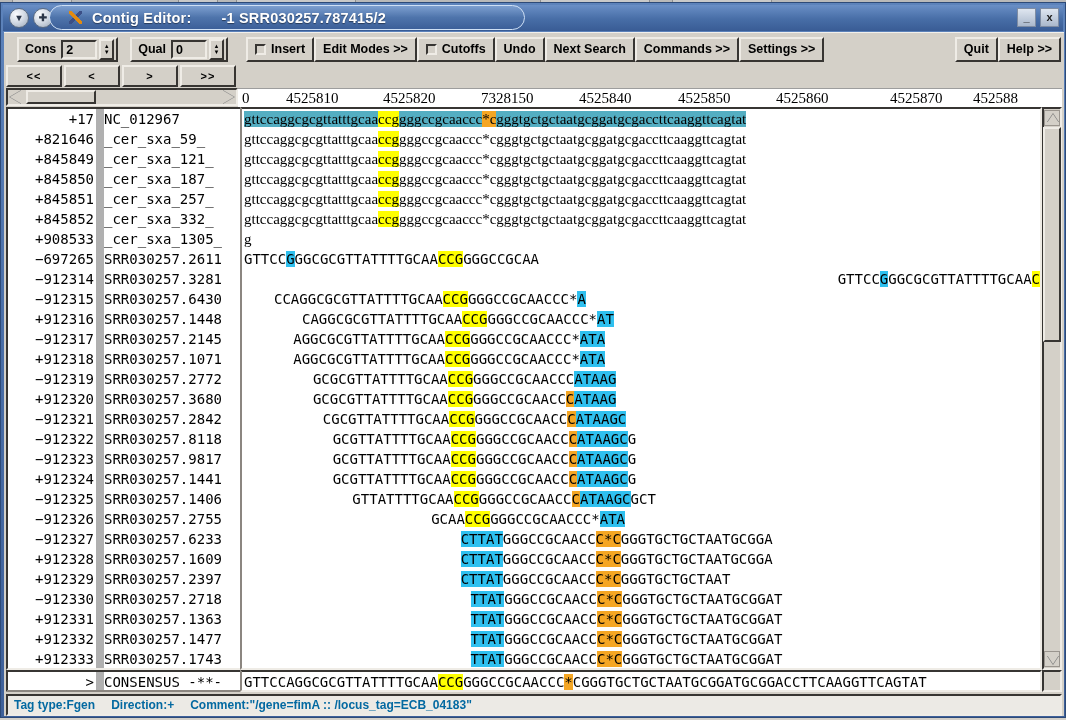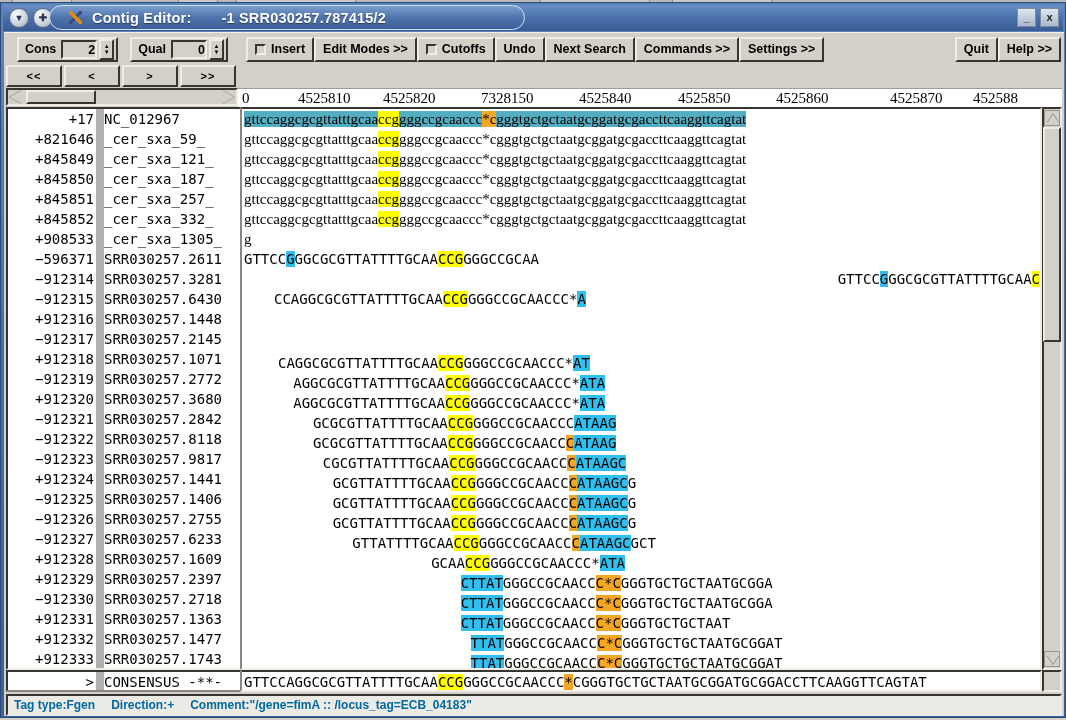--- a/index.html
+++ b/index.html
@@ -109,21 +109,20 @@
     height: 25px; padding: 0 7px;
     display: flex; align-items: center; justify-content: center;
     white-space: nowrap; line-height: 1;
   }
   .spinbox {
     display: flex; align-items: center;
     border: 2px outset #efece6;
     border-right-color:#8b8680; border-bottom-color:#8b8680;
     background: #d4d0c8; height: 25px; padding: 0 2px 0 6px;
     margin-right: 4px;
-    text-align: right;
   }
   .spin-label { font-size: 12.5px; font-weight: bold; margin-right: 5px; }
   .spin-value {
     width: 36px; height: 19px;
     border: 2px inset #efece6;
     border-top-color:#8b8680; border-left-color:#8b8680;
     background: #d4d0c8; font-size: 12.5px; font-weight: bold;
     padding-left: 3px; line-height: 17px;
   }
   .spin-arrows {
@@ -389,42 +388,42 @@
 
       <div class="hscrollrow">
         <div class="hscroll">
           <span class="arrowbox-l"></span>
           <span class="hthumb"></span>
           <span style="flex:1"></span>
           <span class="arrowbox-r"></span>
         </div>
         <div class="ruler" id="ruler">
             <span class="tick" style="left: 4px;">0</span>
-            <span class="tick" style="left: 60px;">4525810</span>
+            <span class="tick" style="left: 48px;">4525810</span>
             <span class="tick" style="left: 145px;">4525820</span>
             <span class="tick" style="left: 243px;">7328150</span>
             <span class="tick" style="left: 341px;">4525840</span>
             <span class="tick" style="left: 440px;">4525850</span>
             <span class="tick" style="left: 538px;">4525860</span>
             <span class="tick" style="left: 652px;">4525870</span>
             <span class="tick" style="left: 735px;">452588</span>
           </div>
       </div>
 
       <div class="editor">
         <div class="lanes">
           <div class="col-pos" id="col-pos">
               <div class="lane-line">+17</div>
               <div class="lane-line">+821646</div>
               <div class="lane-line">+845849</div>
               <div class="lane-line">+845850</div>
               <div class="lane-line">+845851</div>
               <div class="lane-line">+845852</div>
               <div class="lane-line">+908533</div>
-              <div class="lane-line">−596371</div>
+              <div class="lane-line">−697265</div>
               <div class="lane-line">−912314</div>
               <div class="lane-line">−912315</div>
               <div class="lane-line">+912316</div>
               <div class="lane-line">−912317</div>
               <div class="lane-line">+912318</div>
               <div class="lane-line">−912319</div>
               <div class="lane-line">+912320</div>
               <div class="lane-line">−912321</div>
               <div class="lane-line">−912322</div>
               <div class="lane-line">−912323</div>
@@ -475,21 +474,21 @@
             <div class="seqrow ref" style="padding-left: 2px;"><span class="hl-teal">gttccaggcgcgttatttgcaa</span><span class="hl-yellow">ccg</span><span class="hl-teal">gggccgcaaccc</span><span class="hl-orange">*c</span><span class="hl-teal">gggtgctgctaatgcggatgcgaccttcaaggttcagtat</span></div>
             <div class="seqrow ref" style="padding-left: 2px;"><span>gttccaggcgcgttatttgcaa</span><span class="hl-yellow">ccg</span><span>gggccgcaaccc*cgggtgctgctaatgcggatgcgaccttcaaggttcagtat</span></div>
             <div class="seqrow ref" style="padding-left: 2px;"><span>gttccaggcgcgttatttgcaa</span><span class="hl-yellow">ccg</span><span>gggccgcaaccc*cgggtgctgctaatgcggatgcgaccttcaaggttcagtat</span></div>
             <div class="seqrow ref" style="padding-left: 2px;"><span>gttccaggcgcgttatttgcaa</span><span class="hl-yellow">ccg</span><span>gggccgcaaccc*cgggtgctgctaatgcggatgcgaccttcaaggttcagtat</span></div>
             <div class="seqrow ref" style="padding-left: 2px;"><span>gttccaggcgcgttatttgcaa</span><span class="hl-yellow">ccg</span><span>gggccgcaaccc*cgggtgctgctaatgcggatgcgaccttcaaggttcagtat</span></div>
             <div class="seqrow ref" style="padding-left: 2px;"><span>gttccaggcgcgttatttgcaa</span><span class="hl-yellow">ccg</span><span>gggccgcaaccc*cgggtgctgctaatgcggatgcgaccttcaaggttcagtat</span></div>
             <div class="seqrow ref" style="padding-left: 2px;"><span>g</span></div>
             <div class="seqrow read" style="padding-left: 2px;"><span>GTTCC</span><span class="hl-cyan">G</span><span>GGCGCGTTATTTTGCAA</span><span class="hl-yellow">CCG</span><span>GGGCCGCAA</span></div>
             <div class="seqrow read" style="padding-left: 12px; text-align: right;"><span>GTTCC</span><span class="hl-cyan">G</span><span>GGCGCGTTATTTTGCAA</span><span class="hl-yellow">C</span></div>
             <div class="seqrow read" style="padding-left: 32px;"><span>CCAGGCGCGTTATTTTGCAA</span><span class="hl-yellow">CCG</span><span>GGGCCGCAACCC*</span><span class="hl-cyan">A</span></div>
-            <div class="seqrow read" style="padding-left: 36px; margin-top: 44px;"><span>CAGGCGCGTTATTTTGCAA</span><span class="hl-yellow">CCG</span><span>GGGCCGCAACCC*</span><span class="hl-cyan">AT</span></div>
+            <div class="seqrow read" style="padding-left: 60px;"><span>CAGGCGCGTTATTTTGCAA</span><span class="hl-yellow">CCG</span><span>GGGCCGCAACCC*</span><span class="hl-cyan">AT</span></div>
             <div class="seqrow read" style="padding-left: 51.25px;"><span>AGGCGCGTTATTTTGCAA</span><span class="hl-yellow">CCG</span><span>GGGCCGCAACCC*</span><span class="hl-cyan">ATA</span></div>
             <div class="seqrow read" style="padding-left: 51.25px;"><span>AGGCGCGTTATTTTGCAA</span><span class="hl-yellow">CCG</span><span>GGGCCGCAACCC*</span><span class="hl-cyan">ATA</span></div>
             <div class="seqrow read" style="padding-left: 70.95px;"><span>GCGCGTTATTTTGCAA</span><span class="hl-yellow">CCG</span><span>GGGCCGCAACCC</span><span class="hl-cyan">ATAAG</span></div>
             <div class="seqrow read" style="padding-left: 70.95px;"><span>GCGCGTTATTTTGCAA</span><span class="hl-yellow">CCG</span><span>GGGCCGCAACC</span><span class="hl-orange">C</span><span class="hl-cyan">ATAAG</span></div>
             <div class="seqrow read" style="padding-left: 80.8px;"><span>CGCGTTATTTTGCAA</span><span class="hl-yellow">CCG</span><span>GGGCCGCAACC</span><span class="hl-orange">C</span><span class="hl-cyan">ATAAG</span><span class="hl-cyan">C</span></div>
             <div class="seqrow read" style="padding-left: 90.65px;"><span>GCGTTATTTTGCAA</span><span class="hl-yellow">CCG</span><span>GGGCCGCAACC</span><span class="hl-orange">C</span><span class="hl-cyan">ATAAG</span><span class="hl-cyan">C</span><span>G</span></div>
             <div class="seqrow read" style="padding-left: 90.65px;"><span>GCGTTATTTTGCAA</span><span class="hl-yellow">CCG</span><span>GGGCCGCAACC</span><span class="hl-orange">C</span><span class="hl-cyan">ATAAG</span><span class="hl-cyan">C</span><span>G</span></div>
             <div class="seqrow read" style="padding-left: 90.65px;"><span>GCGTTATTTTGCAA</span><span class="hl-yellow">CCG</span><span>GGGCCGCAACC</span><span class="hl-orange">C</span><span class="hl-cyan">ATAAG</span><span class="hl-cyan">C</span><span>G</span></div>
             <div class="seqrow read" style="padding-left: 110.35px;"><span>GTTATTTTGCAA</span><span class="hl-yellow">CCG</span><span>GGGCCGCAACC</span><span class="hl-orange">C</span><span class="hl-cyan">ATAAG</span><span class="hl-cyan">C</span><span>GCT</span></div>
             <div class="seqrow read" style="padding-left: 189.15px;"><span>GCAA</span><span class="hl-yellow">CCG</span><span>GGGCCGCAACCC*</span><span class="hl-cyan">ATA</span></div>

